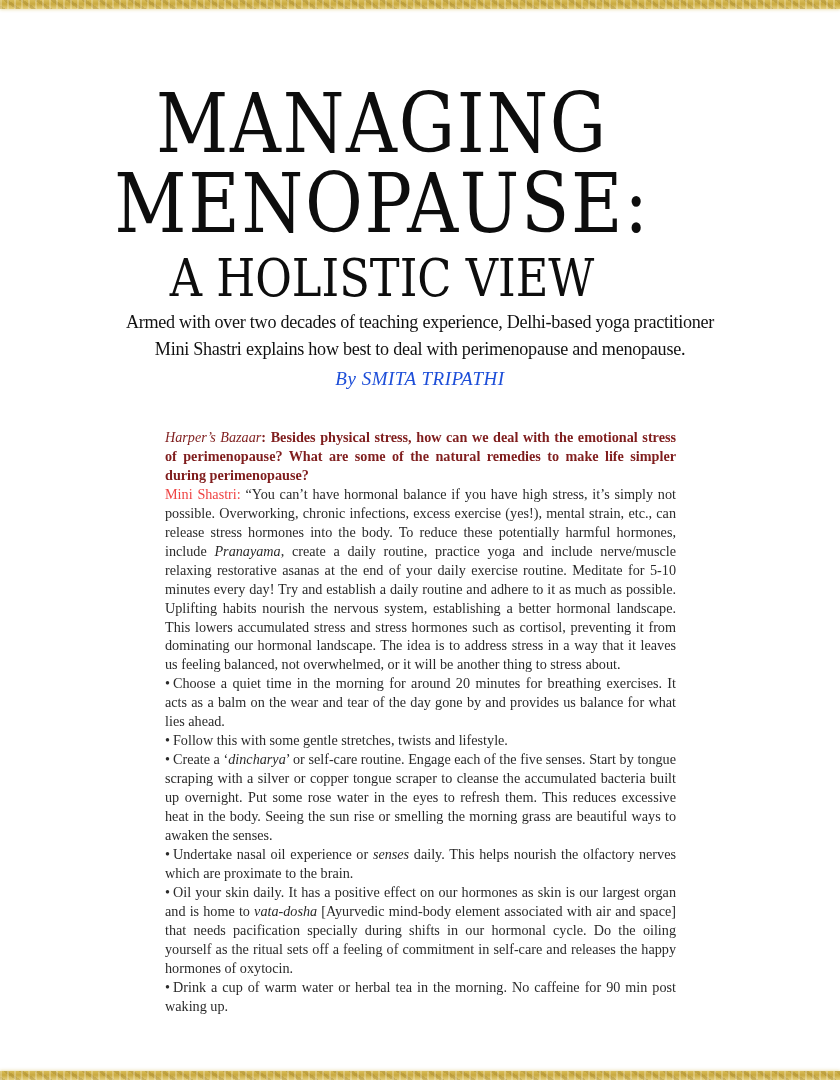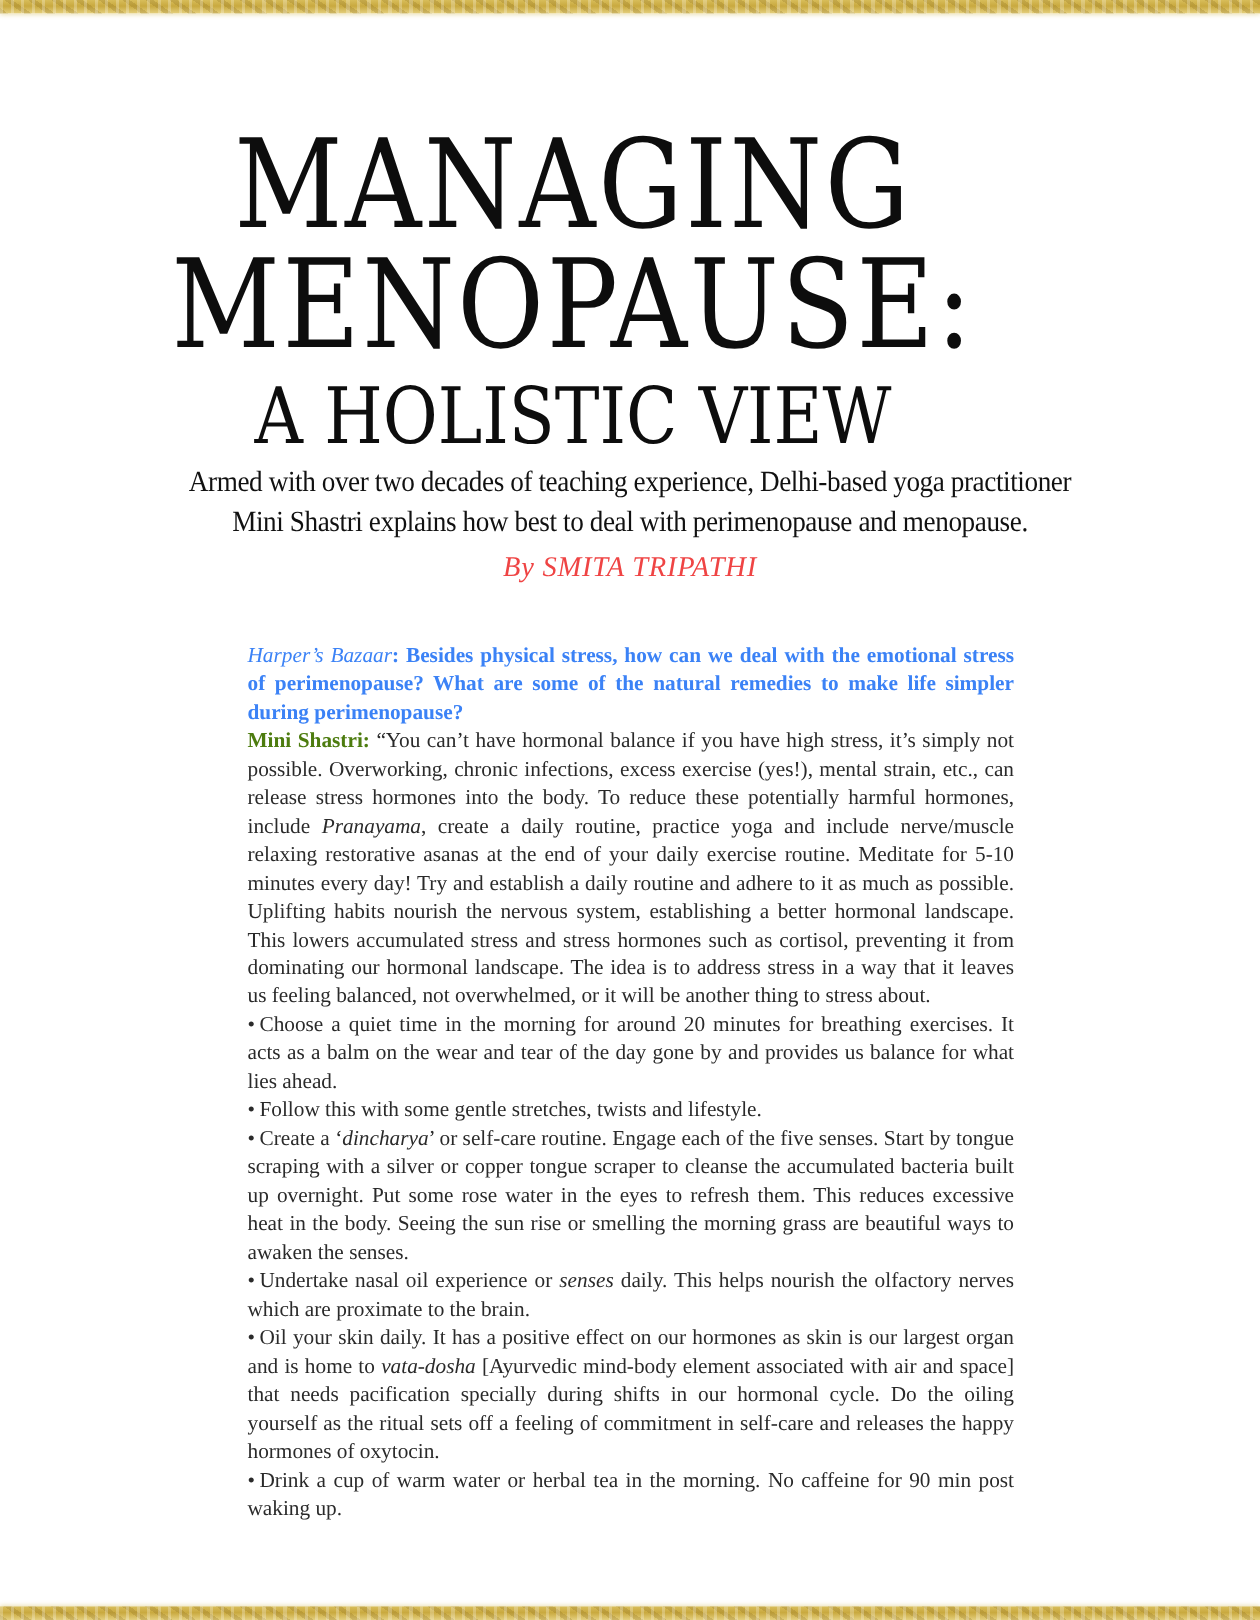--- a/index.html
+++ b/index.html
@@ -32,31 +32,31 @@
   .title-line.l3 { font-size: 52px; line-height: 60px; margin-top: 4px; letter-spacing: 0px; }
 
   .dek {
     position: absolute; top: 308px; left: 40px; width: 760px; text-align: center;
     font-family: "Liberation Serif", serif; font-size: 19.5px; line-height: 27px;
     color: #111; transform: scaleX(0.93); transform-origin: center; letter-spacing: -0.3px;
   }
   .byline {
     position: absolute; top: 368px; left: 0; width: 840px; text-align: center;
     font-family: "Liberation Serif", serif; font-style: italic; font-size: 19px;
-    letter-spacing: 0.5px; color: #ef4444;
+    letter-spacing: 0.5px; color: #1d4ed8;
   }
   .body-text {
     position: absolute; top: 428px; left: 165px; width: 511px;
     font-family: "Liberation Serif", serif; font-size: 14.2px; line-height: 18.95px;
     color: #2a2a2a; text-align: justify;
   }
   .body-text p { margin: 0; }
-  .q { font-weight: bold; color: #3b82f6; }
+  .q { font-weight: bold; color: #7f1d1d; }
   .q .mag { font-style: italic; font-weight: normal; }
-  .speaker { font-weight: bold; color: #4d7c0f; }
+  .speaker { font-weight: normal; color: #ef4444; }
   .indent { text-indent: 16px; }
   .bullet-mark { margin-right: 3px; }
   em { }
 </style>
 </head>
 <body>
 
 <div class="gold-band top"></div>
 
 <header class="title-block">

